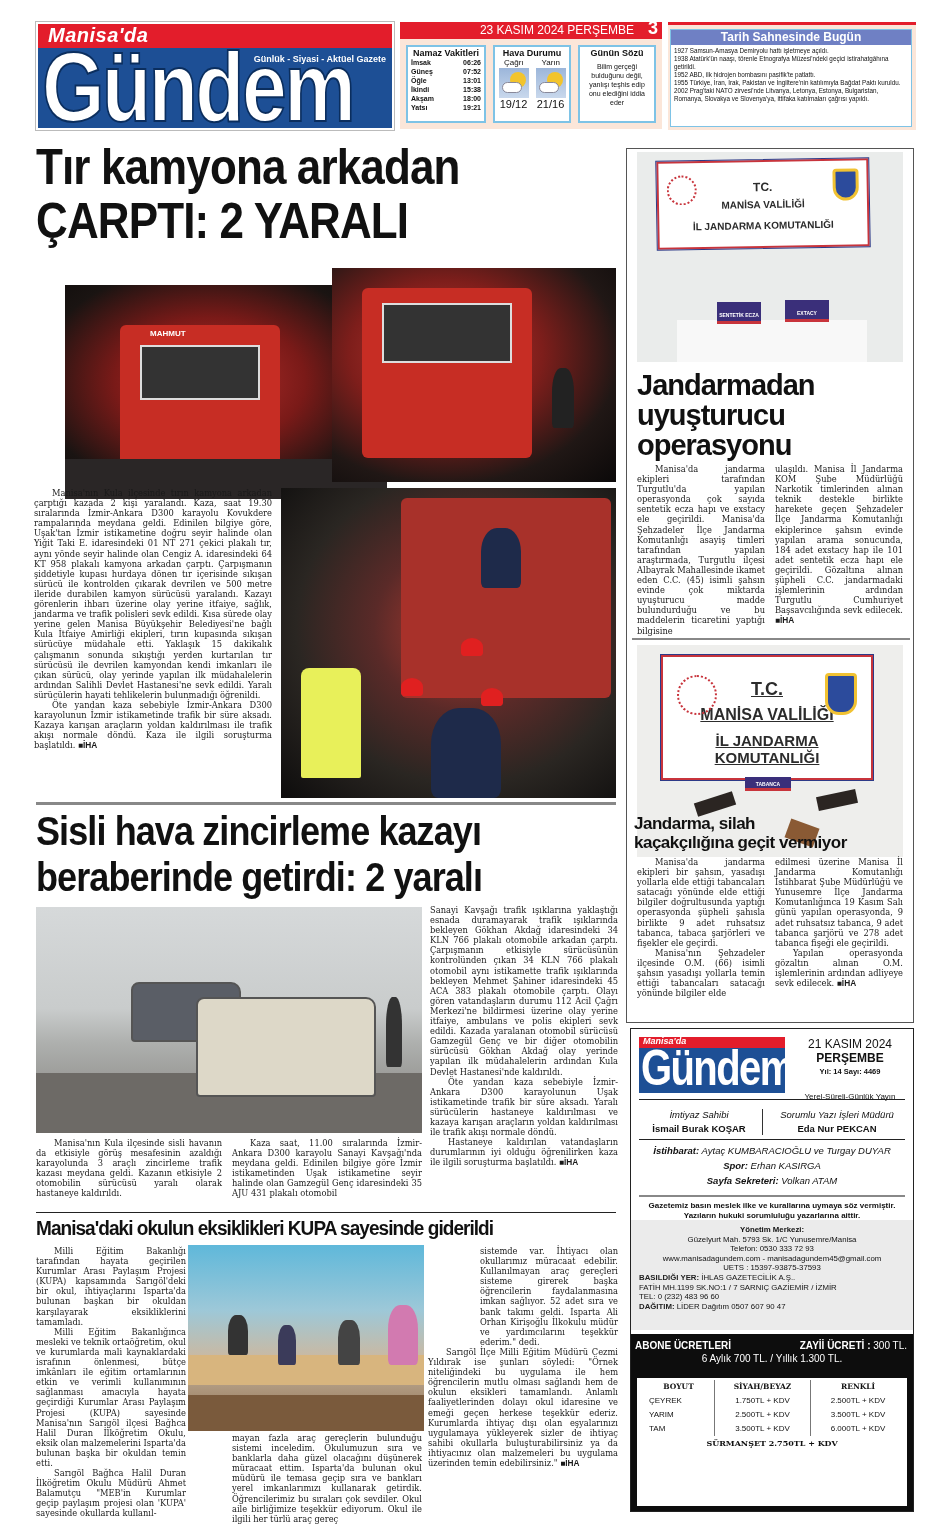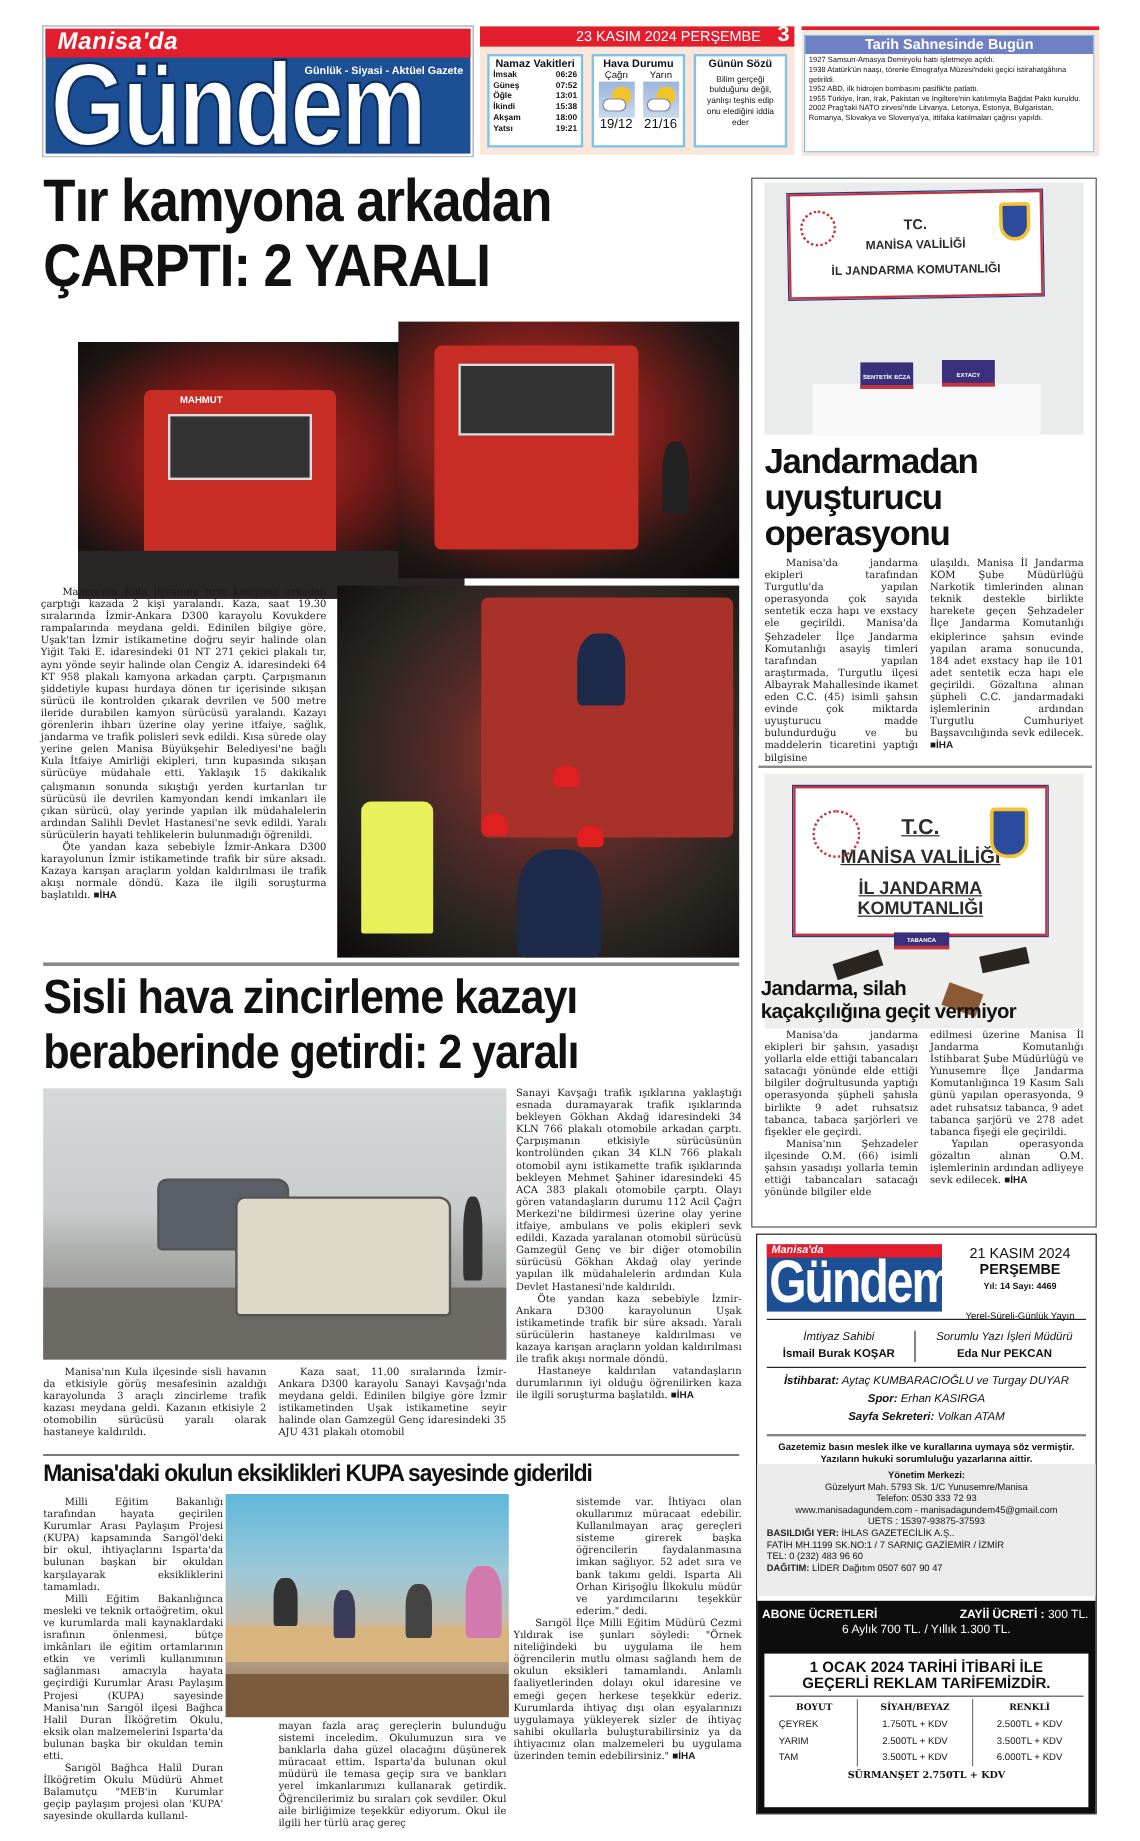--- a/index.html
+++ b/index.html
@@ -393,24 +393,20 @@
     <div><span class="lbl">DAĞITIM:</span> <span>LİDER Dağıtım 0507 607 90 47</span></div>
   </div>
 
   <div class="subs">
     <div class="subs-top">
       <b>ABONE ÜCRETLERİ</b>
       <span><b>ZAYİİ ÜCRETİ :</b> <span>300 TL.</span></span>
     </div>
     <div class="subs-prices">6 Aylık 700 TL.   /   Yıllık 1.300 TL.</div>
     <div class="rates">
-      <div class="rates-title">
-        <div>1 OCAK 2024 TARİHİ İTİBARİ İLE</div>
-        <div>GEÇERLİ REKLAM TARİFEMİZDİR.</div>
-      </div>
       <div class="rates-grid" id="rates-grid">
           <div class="h bd">BOYUT</div>
           <div class="h bd">SİYAH/BEYAZ</div>
           <div class="h">RENKLİ</div>
           <div class="c1 bd">ÇEYREK</div>
           <div class="c bd">1.750TL + KDV</div>
           <div class="c">2.500TL + KDV</div>
           <div class="c1 bd">YARIM</div>
           <div class="c bd">2.500TL + KDV</div>
           <div class="c">3.500TL + KDV</div>

